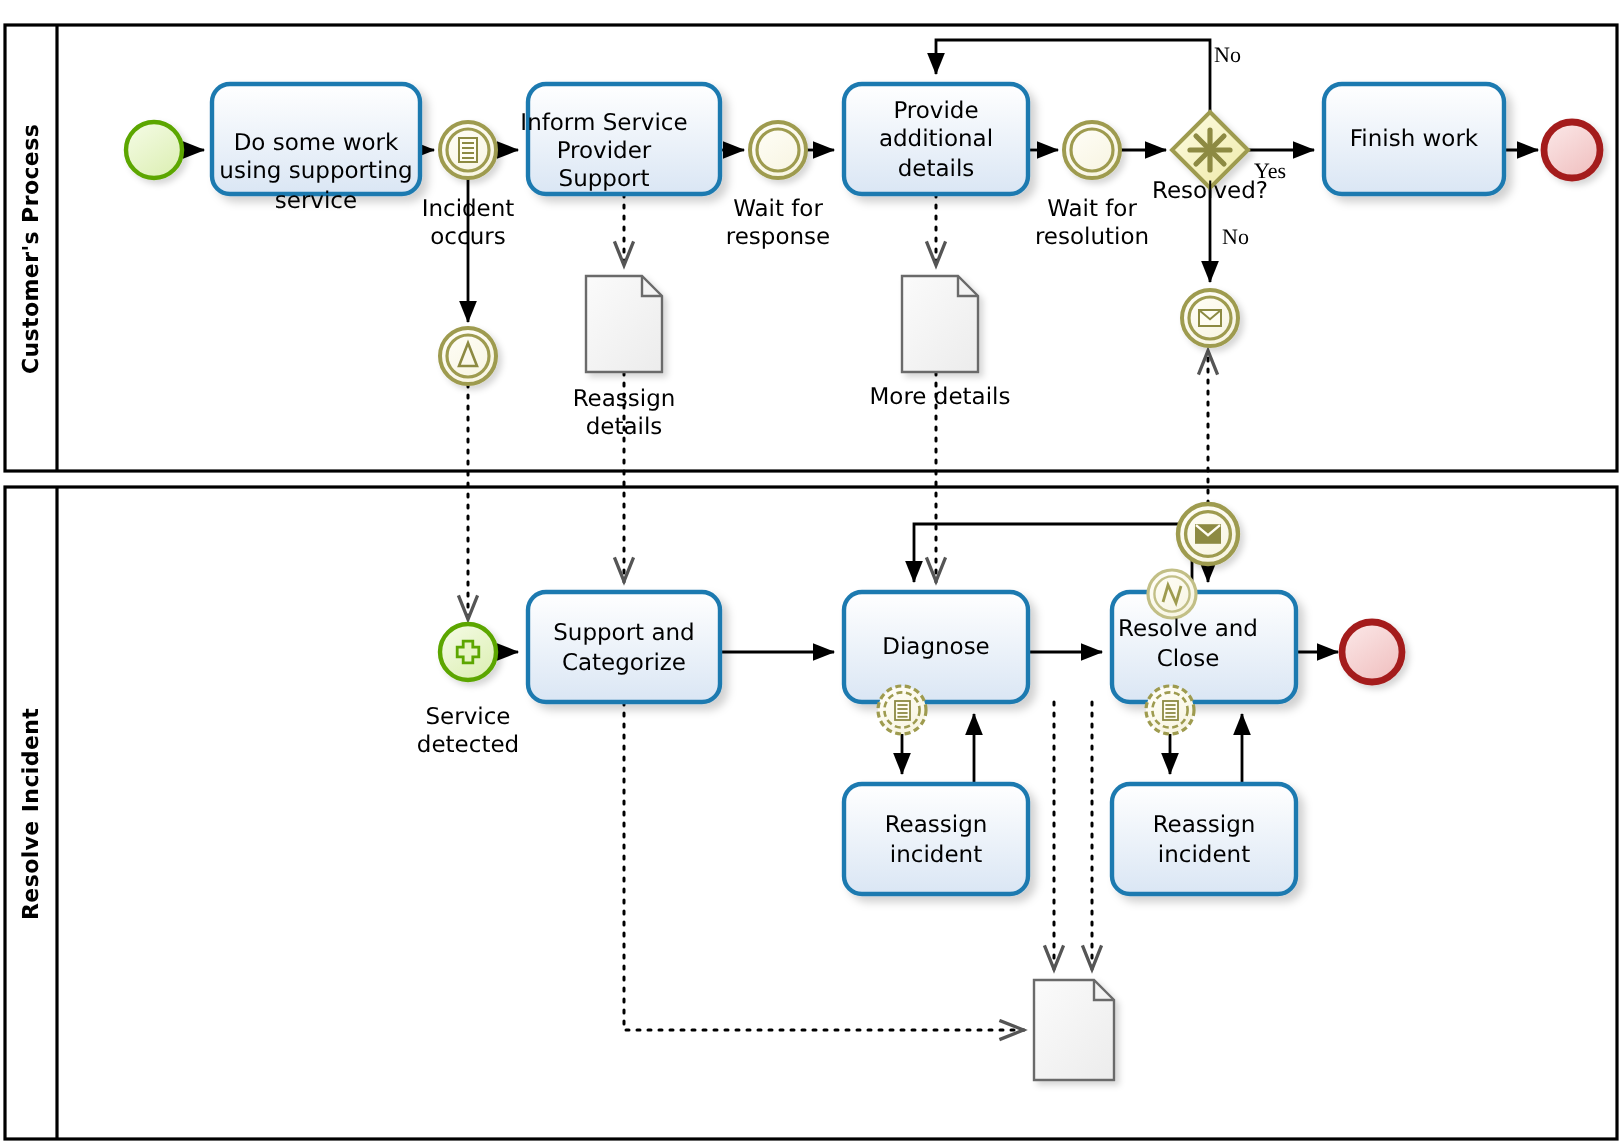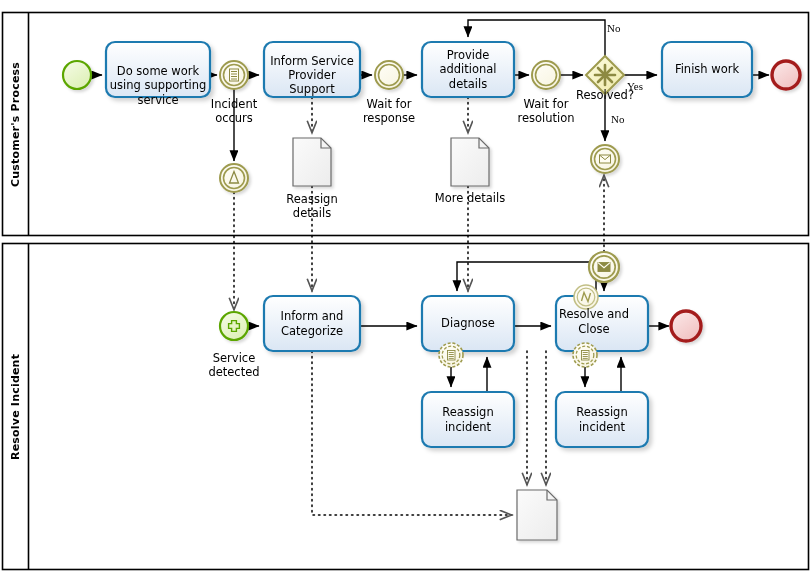--- a/index.html
+++ b/index.html
@@ -294,24 +294,24 @@
         <line x1="598" y1="68" x2="612" y2="82"></line>
         <line x1="612" y1="68" x2="598" y2="82"></line>
       </g>
     </g>
   </svg>
 
   <div class="lane-title" style="left:2px;top:12px;width:27px;height:224px;">Customer's Process</div>
   <div class="lane-title" style="left:2px;top:243px;width:27px;height:327px;">Resolve Incident</div>
 
   <div class="node-label" style="left:108px;top:60px;width:100px;height:51px;">Do some work using supporting service</div>
-  <div class="node-label" style="left:266px;top:44px;width:92px;height:62px;">Inform Service Provider Support</div>
+  <div class="node-label" style="left:256px;top:44px;width:92px;height:62px;">Inform Service Provider Support</div>
   <div class="node-label" style="left:424px;top:44px;width:88px;height:51px;">Provide additional details</div>
   <div class="node-label" style="left:664px;top:44px;width:86px;height:51px;">Finish work</div>
-  <div class="node-label" style="left:266px;top:298px;width:92px;height:51px;">Inform and Categorize</div>
+  <div class="node-label" style="left:266px;top:298px;width:92px;height:51px;">Support and Categorize</div>
   <div class="node-label" style="left:424px;top:298px;width:88px;height:51px;">Diagnose</div>
   <div class="node-label" style="left:558px;top:296px;width:72px;height:51px;">Resolve and Close</div>
   <div class="node-label" style="left:424px;top:394px;width:88px;height:51px;">Reassign incident</div>
   <div class="node-label" style="left:558px;top:394px;width:88px;height:51px;">Reassign incident</div>
 
   <div class="node-label" style="left:353px;top:95px;width:72px;height:32px;">Wait for response</div>
   <div class="node-label" style="left:198px;top:95px;width:72px;height:32px;flex-direction:column;">Incident occurs</div>
   <div class="node-label" style="left:504px;top:95px;width:84px;height:32px;">Wait for resolution</div>
   <div class="node-label" style="left:196px;top:349px;width:76px;height:32px;">Service detected</div>
 

